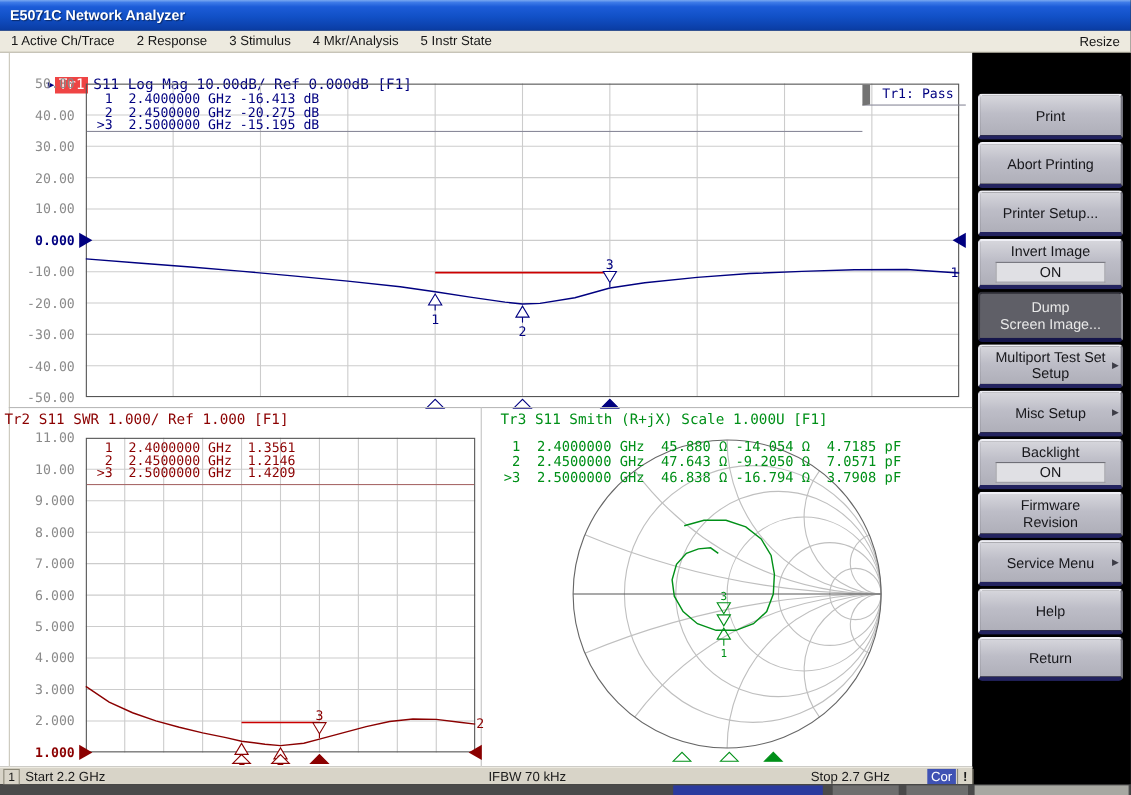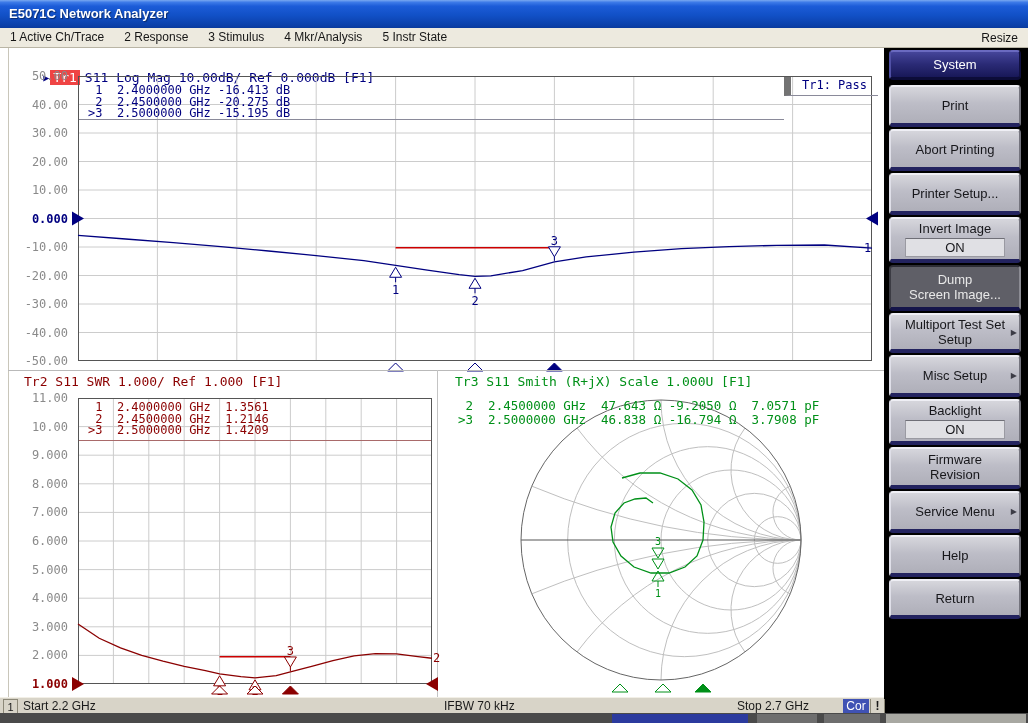--- a/index.html
+++ b/index.html
@@ -17,21 +17,21 @@
   #menubar .mitem{padding:0 10px;line-height:19px;}
   #menubar .resize{margin-left:auto;padding-right:10px;}
   
   #screen{left:0;top:48px;width:884px;height:649px;background:#FFFFFF;}
   .left-rule{left:8px;top:0;width:1px;height:649px;background:#C9C6BA;}
   .hdr{font-family:"DejaVu Sans Mono",monospace;font-size:13px;white-space:pre;}
   #tr1-header{left:12px;top:7px;color:#000080;}
   #tr1-header .tr-arrow{color:#000080;font-size:10px;vertical-align:1px;}
   #tr1-header .tr-name{background:#ef4444;color:#fff;padding:0 3px;margin-left:1px;}
   #tr1-header .tr-params{margin-left:5px;}
-  #tr2-header{left:24px;top:326px;color:#8B0000;}
+  #tr2-header{left:4px;top:326px;color:#8B0000;}
   #tr3-header{left:455px;top:326px;color:#009018;}
   .yaxis{width:64px;}
   .yaxis span{position:absolute;right:2px;font-family:"DejaVu Sans Mono",monospace;font-size:12px;color:#8A8A8A;white-space:pre;}
   .yaxis span.ref1{color:#000080;font-weight:bold;}
   .yaxis span.ref2{color:#8B0000;font-weight:bold;}
   .mkr-rows{font-family:"DejaVu Sans Mono",monospace;font-size:12px;line-height:11.5px;white-space:pre;}
   #tr1-rows{left:88px;top:37px;color:#000080;}
   #tr2-rows{left:88px;top:354px;color:#8B0000;}
   #tr3-rows{left:458px;top:351px;color:#009018;font-size:12.5px;line-height:14px;}
   .mkr-line{height:1px;background:#8A8A9A;}
@@ -233,25 +233,24 @@
       <text x="218" y="155" fill="#009018" text-anchor="middle" font-family="DejaVu Sans Mono, monospace" font-size="10">3</text>
       <polygon points="212,158 224,158 218,168" fill="none" stroke="#009018"></polygon>
       <polygon points="212,169 224,169 218,179" fill="none" stroke="#009018"></polygon>
       <polygon points="212,191 224,191 218,181" fill="none" stroke="#009018"></polygon>
       <line x1="218" y1="191" x2="218" y2="197" stroke="#009018"></line>
       <text x="218" y="207" fill="#009018" text-anchor="middle" font-family="DejaVu Sans Mono, monospace" font-size="10">1</text>
       <polygon points="172,302 188,302 180,294" fill="#fff" stroke="#009018"></polygon>
       <polygon points="215,302 231,302 223,294" fill="#fff" stroke="#009018"></polygon>
       <polygon points="255,302 271,302 263,294" fill="#009018" stroke="#009018"></polygon>
     </svg>
-  <div class="abs mkr-rows" id="tr3-rows"><div> 2  2.4500000 GHz  47.643 Ω -9.2050 Ω  7.0571 pF</div><div>&gt;3  2.5000000 GHz  46.838 Ω -16.794 Ω  3.7908 pF</div></div>
+  <div class="abs mkr-rows" id="tr3-rows"><div> 1  2.4000000 GHz  45.880 Ω -14.054 Ω  4.7185 pF</div><div> 2  2.4500000 GHz  47.643 Ω -9.2050 Ω  7.0571 pF</div><div>&gt;3  2.5000000 GHz  46.838 Ω -16.794 Ω  3.7908 pF</div></div>
 </div>
 
 <div class="abs" id="sidebar">
-    <div class="softkey header" style="top: 2px; height: 30px;"><span>System</span></div>
     <div class="softkey" style="top: 37px; height: 42px;"><span>Print</span></div>
     <div class="softkey" style="top: 81px; height: 42px;"><span>Abort Printing</span></div>
     <div class="softkey" style="top: 125px; height: 42px;"><span>Printer Setup...</span></div>
     <div class="softkey" style="top: 169px; height: 46px;"><span>Invert Image</span><div class="state">ON</div></div>
     <div class="softkey pressed" style="top: 217px; height: 46px;"><span>Dump
 Screen Image...</span></div>
     <div class="softkey" style="top: 265px; height: 40px;"><span>Multiport Test Set
 Setup</span><span class="sk-arrow">▶</span></div>
     <div class="softkey" style="top: 307px; height: 42px;"><span>Misc Setup</span><span class="sk-arrow">▶</span></div>
     <div class="softkey" style="top: 351px; height: 46px; text-align: center;"><span>Backlight</span><div class="state">ON</div></div>

